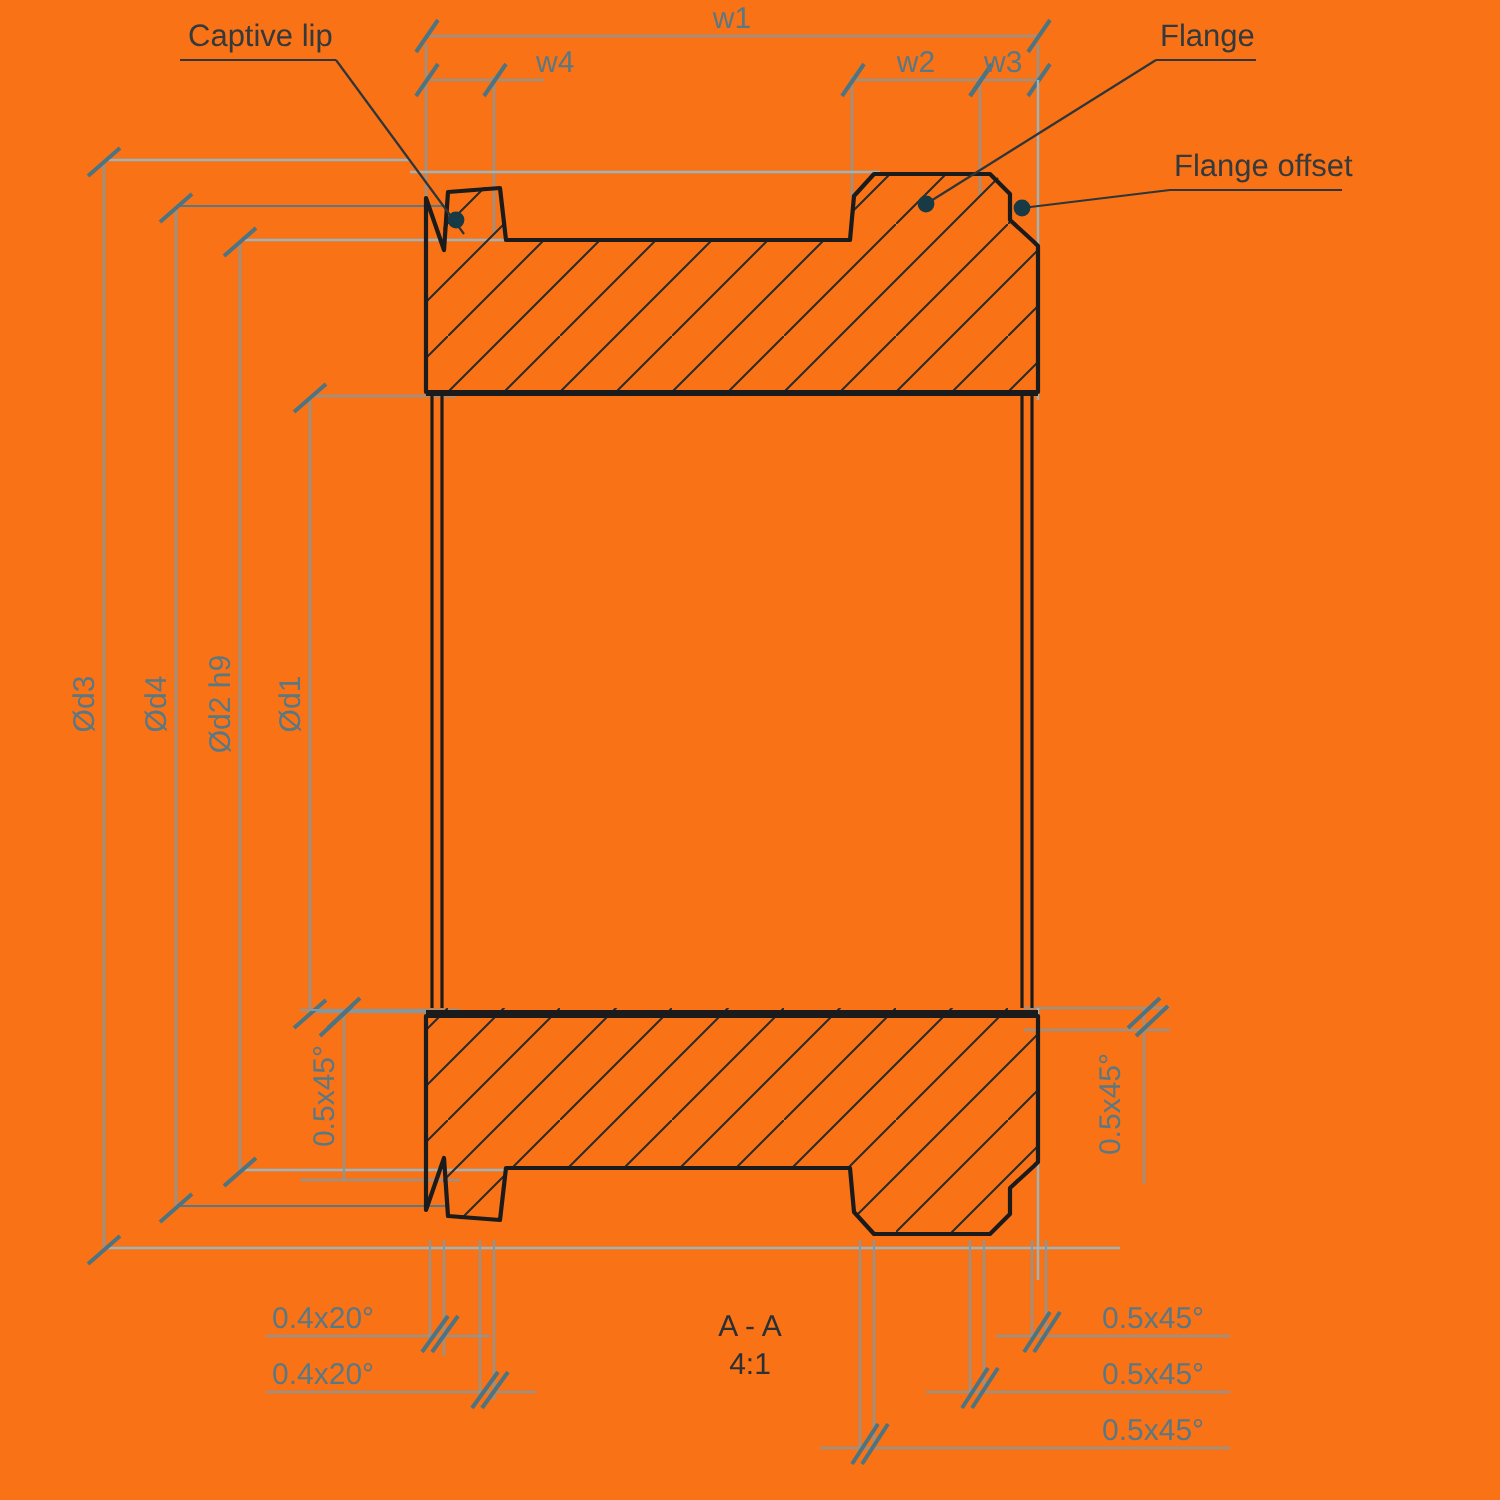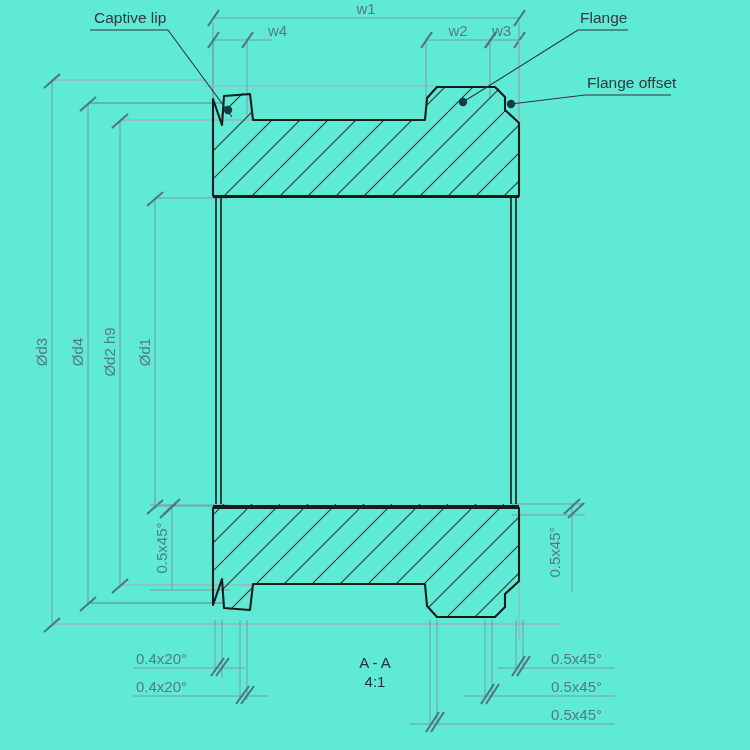--- a/index.html
+++ b/index.html
@@ -7,21 +7,21 @@
     padding: 0;
     background: #ffffff;
   }
   body {
     font-family: "Liberation Sans", sans-serif;
   }
   #drawing-root {
     position: relative;
     width: 750px;
     height: 750px;
-    background: #5eead4;
+    background: #f97316;
     overflow: hidden;
   }
   svg.sheet {
     display: block;
     width: 750px;
     height: 750px;
   }
   text {
     font-family: "Liberation Sans", sans-serif;
     fill: #5a7884;

